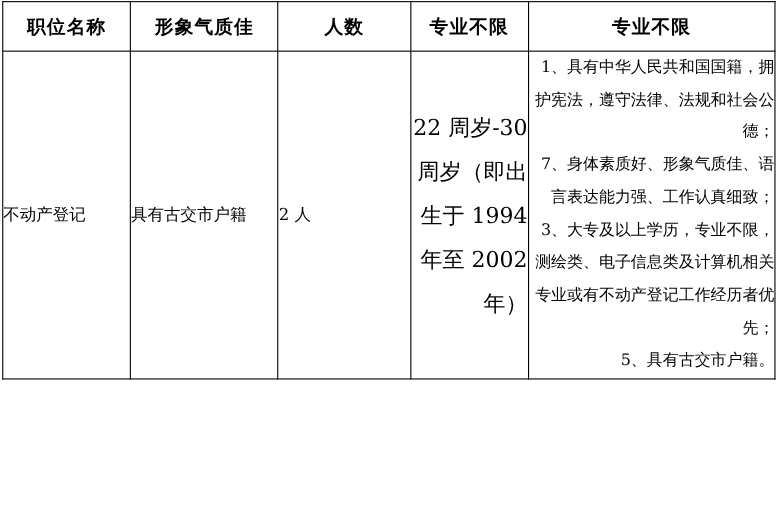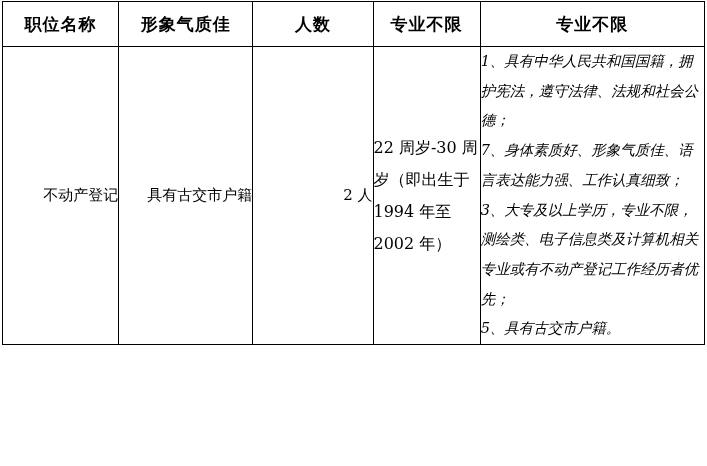--- a/index.html
+++ b/index.html
@@ -42,36 +42,35 @@
   .col-pos   { width: 116px; }
   .col-edu   { width: 134px; }
   .col-num   { width: 120px; }
   .col-age   { width: 107px; }
   .col-other { width: 224px; }
 
   tbody td {
     font-size: 15px;
   }
   td.center {
-    text-align: right;
+    text-align: left;
     line-height: 1.9;
   }
   td.age-cell {
-    text-align: left;
+    text-align: right;
     line-height: 2.0;
     padding: 4px 8px;
-    font-size: 16px;
+    font-size: 20px;
   }
   td.other-cell {
-    text-align: left;
+    text-align: right;
     vertical-align: top;
     padding: 6px 8px 6px 9px;
     line-height: 2.05;
     font-size: 14.5px;
-    font-style: italic;
   }
   .other-line {
     display: block;
     white-space: normal;
     text-indent: 0;
   }
   .age-text {
     display: block;
   }
 </style>

